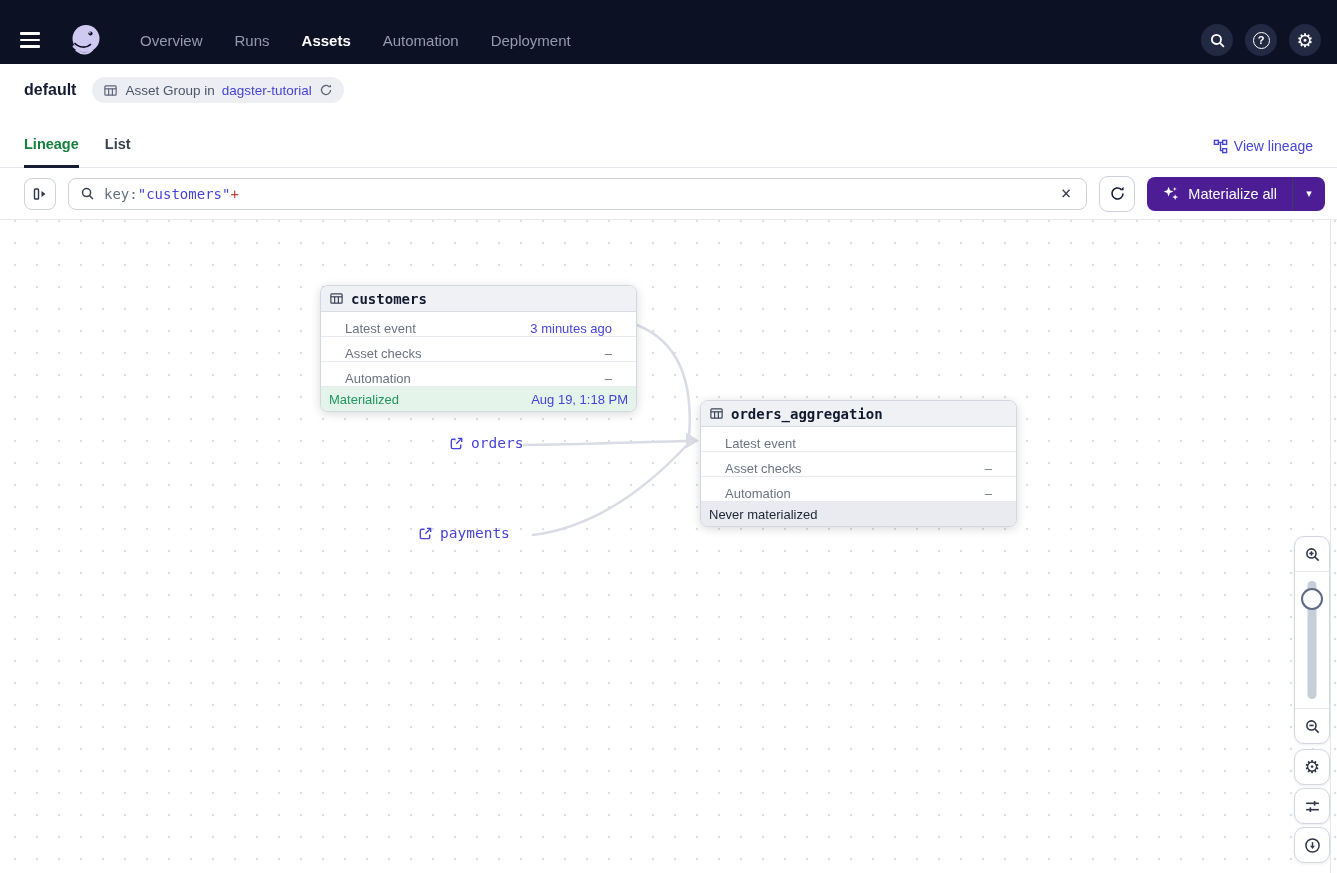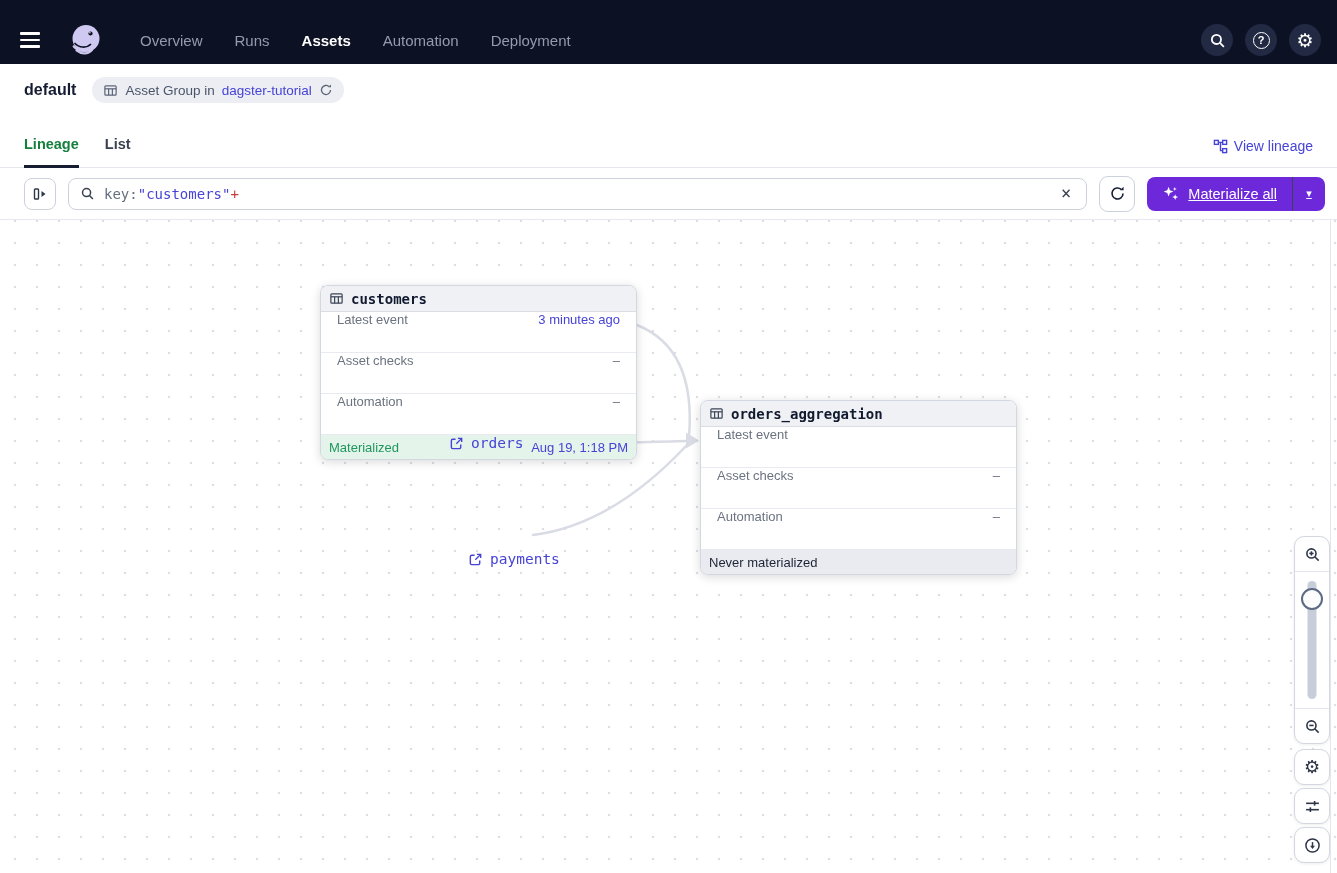--- a/index.html
+++ b/index.html
@@ -62,43 +62,43 @@
   .searchbox { flex: 1; height: 32px; border: 1px solid #ccd1dc; border-radius: 8px;
     display: flex; align-items: center; gap: 9px; padding: 0 11px;
     font-size: 14px; background: #fff; }
   .searchbox .skey { color: #63707f; }
   .searchbox .squoted { color: #4643d6; }
   .searchbox .splus { color: #c53a3a; }
   .search-clear { margin-left: auto; color: #39414f; font-size: 17px; line-height: 1;
     cursor: pointer; padding: 2px 4px; }
   .refresh-btn { width: 36px; height: 36px; border: 1px solid #ccd1dc; border-radius: 9px;
     background: #fff; display: grid; place-items: center; color: #161d33; cursor: pointer; flex: none; }
-  .mat-btn { display: flex; height: 34px; background: #6d28d9; border-radius: 8px;
-    color: #fff; font-size: 14.5px; overflow: hidden; flex: none; text-decoration: underline; }
+  .mat-btn { display: flex; height: 34px; background: #4c1d95; border-radius: 8px;
+    color: #fff; font-size: 14.5px; overflow: hidden; flex: none; }
   .mat-main { display: flex; align-items: center; gap: 9px; padding: 0 15px; cursor: pointer; }
   .mat-caret { width: 33px; display: grid; place-items: center;
     border-left: 1px solid #3a4157; cursor: pointer; font-size: 11px; color: #fff; }
 
   
   .canvas { position: relative; height: 653px; background: #ffffff; overflow: hidden;
     background-image: radial-gradient(circle, #dddfe4 1.4px, transparent 1.6px);
     background-size: 22px 22px; background-position: 4px 12px; }
   .canvas-edge-line { position: absolute; right: 6px; top: 0; bottom: 0; width: 1px; background: #e4e6eb; }
   .edges { position: absolute; left: 0; top: 0; }
 
   
   .node { position: absolute; width: 317px; background: #fff; border: 1px solid #d3d7e0;
     border-radius: 8px; box-shadow: 0 2px 10px rgba(16,22,40,.16); font-size: 13px; cursor: pointer; margin-top: 20px; }
   .node-header { display: flex; align-items: center; gap: 7px; height: 26px;
     background: #eff1f5; border-bottom: 1px solid #dadde4; border-radius: 7px 7px 0 0;
     padding: 0 8px; font-family: "DejaVu Sans Mono", monospace; font-weight: 700;
     font-size: 14px; color: #121a30; }
   .node-header .tbl-ic { color: #3c4557; display: grid; place-items: center; }
-  .node-row { display: flex; justify-content: space-between; align-items: flex-start;
-    height: 41px; padding: 0 16px; border-bottom: 1px solid #e8eaef; color: #6b7380; }
+  .node-row { display: flex; justify-content: space-between; align-items: flex-end;
+    height: 25px; padding: 0 24px; border-bottom: 1px solid #e8eaef; color: #6b7380; }
   .node-row .rv { color: #6b7380; }
   .node-row .rv.link { color: #4643d6; cursor: pointer; }
   .node-status { display: flex; justify-content: space-between; align-items: center;
     height: 24px; padding: 0 8px; border-radius: 0 0 7px 7px; border-bottom: none; }
   .node-status.materialized { background: #e4f4ea; }
   .node-status.materialized .sl { color: #20975f; }
   .node-status.never { background: #e9ebf1; }
   .node-status.never .sl { color: #1c2434; }
   .node-status .sv { color: #4643d6; cursor: pointer; }
 
@@ -310,21 +310,21 @@
   </div>
 
   <div class="ext-asset" style="left:449px; top:215px;">
     <svg width="15" height="15" viewBox="0 0 16 16" fill="none" stroke="currentColor" stroke-width="1.5">
       <path d="M7 3.5H4A1.5 1.5 0 0 0 2.5 5v7A1.5 1.5 0 0 0 4 13.5h7a1.5 1.5 0 0 0 1.5-1.5V9"></path>
       <path d="M9.5 2.5h4v4"></path>
       <path d="M13.2 2.8L7.8 8.2"></path>
     </svg>
     <span>orders</span>
   </div>
-  <div class="ext-asset" style="left:468px; top:305px;margin-top:26px;">
+  <div class="ext-asset" style="left:418px; top:305px;">
     <svg width="15" height="15" viewBox="0 0 16 16" fill="none" stroke="currentColor" stroke-width="1.5">
       <path d="M7 3.5H4A1.5 1.5 0 0 0 2.5 5v7A1.5 1.5 0 0 0 4 13.5h7a1.5 1.5 0 0 0 1.5-1.5V9"></path>
       <path d="M9.5 2.5h4v4"></path>
       <path d="M13.2 2.8L7.8 8.2"></path>
     </svg>
     <span>payments</span>
   </div>
 
   <div class="zoomctrl">
     <div class="zc-btn">

